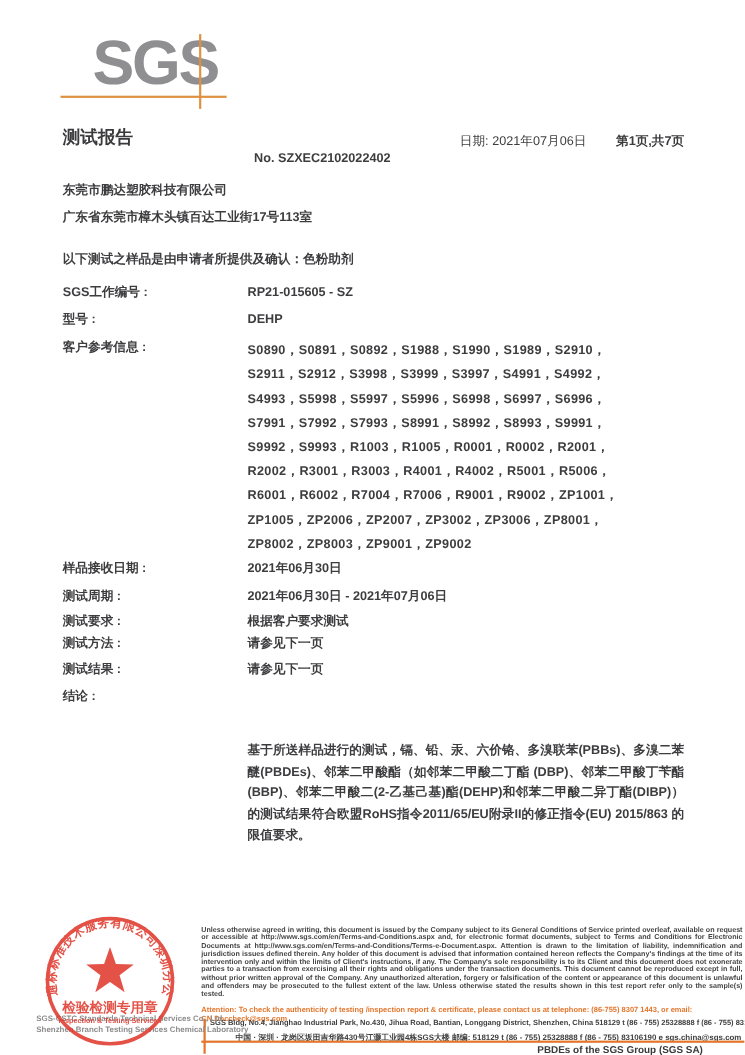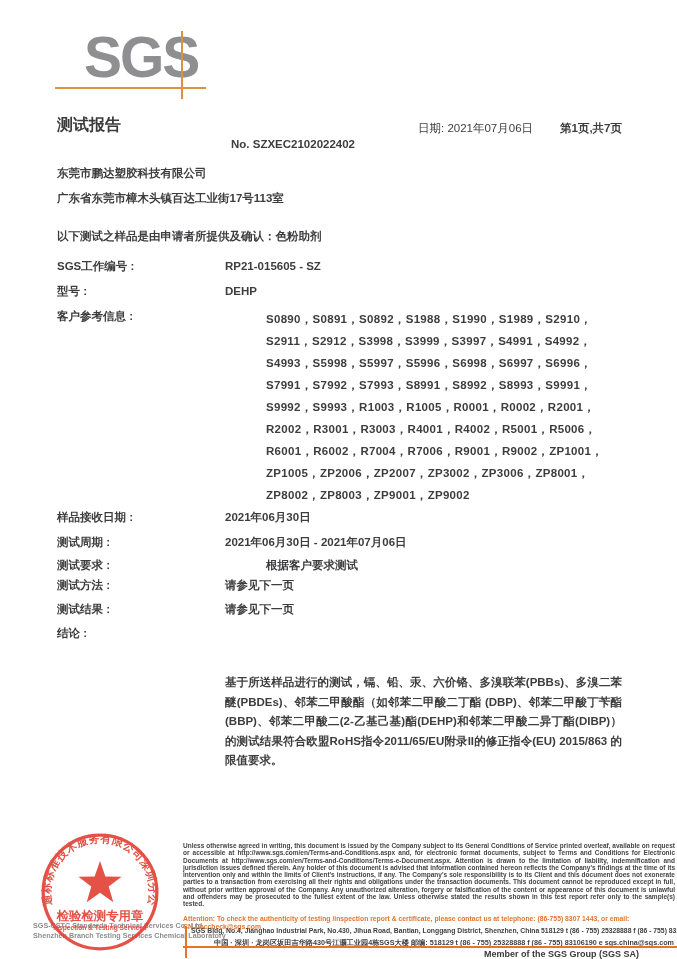--- a/index.html
+++ b/index.html
@@ -30,21 +30,21 @@
 
   
   .content { position:absolute; left:57px; top:228px; width:565px; font-size:11.5px; font-weight:bold; }
   .row { display:flex; line-height:17px; }
   .row .lbl { width:168px; flex:0 0 168px; }
   .row .val { flex:1; }
   .intro { margin-bottom:13px; }
   .mb8 { margin-bottom:8px; }
   .mb7 { margin-bottom:7px; }
   .mb6 { margin-bottom:6px; }
-  .mb3 { margin-bottom:3px;gap:41px; }
+  .mb3 { margin-bottom:3px; }
   .codes { white-space:pre-line; line-height:22px; letter-spacing:0.3px; }
   .conclusion-text { line-height:19.5px; text-align:justify;margin-top:48px; }
 
   
   .disclaimer {
     position:absolute; left:183px; top:842px; width:492px;
     font-size:6.5px; line-height:7.3px; font-weight:bold; color:#454545; text-align:justify;
   }
   .attention {
     position:absolute; left:183px; top:915px; width:492px;
@@ -147,21 +147,21 @@
       <div class="val conclusion-text">基于所送样品进行的测试，镉、铅、汞、六价铬、多溴联苯(PBBs)、多溴二苯醚(PBDEs)、邻苯二甲酸酯（如邻苯二甲酸二丁酯 (DBP)、邻苯二甲酸丁苄酯(BBP)、邻苯二甲酸二(2-乙基己基)酯(DEHP)和邻苯二甲酸二异丁酯(DIBP)）的测试结果符合欧盟RoHS指令2011/65/EU附录II的修正指令(EU) 2015/863 的限值要求。</div>
     </div>
   </div>
 
   <div class="disclaimer">Unless otherwise agreed in writing, this document is issued by the Company subject to its General Conditions of Service printed overleaf, available on request or accessible at http://www.sgs.com/en/Terms-and-Conditions.aspx and, for electronic format documents, subject to Terms and Conditions for Electronic Documents at http://www.sgs.com/en/Terms-and-Conditions/Terms-e-Document.aspx. Attention is drawn to the limitation of liability, indemnification and jurisdiction issues defined therein. Any holder of this document is advised that information contained hereon reflects the Company's findings at the time of its intervention only and within the limits of Client's instructions, if any. The Company's sole responsibility is to its Client and this document does not exonerate parties to a transaction from exercising all their rights and obligations under the transaction documents. This document cannot be reproduced except in full, without prior written approval of the Company. Any unauthorized alteration, forgery or falsification of the content or appearance of this document is unlawful and offenders may be prosecuted to the fullest extent of the law. Unless otherwise stated the results shown in this test report refer only to the sample(s) tested.</div>
   <div class="attention">Attention: To check the authenticity of testing /inspection report &amp; certificate, please contact us at telephone: (86-755) 8307 1443, or email: CN.Doccheck@sgs.com</div>
   <div class="addr1">SGS Bldg, No.4, Jianghao Industrial Park, No.430, Jihua Road, Bantian, Longgang District, Shenzhen, China 518129   t (86 - 755) 25328888   f (86 - 755) 83106190   www.sgsgroup.com.cn</div>
   <div class="addr2">中国 · 深圳 · 龙岗区坂田吉华路430号江灏工业园4栋SGS大楼    邮编: 518129   t (86 - 755) 25328888   f (86 - 755) 83106190   e sgs.china@sgs.com</div>
   <div class="footer-tick"></div>
   <div class="footer-rule"></div>
-  <div class="member">Member of the SGS Group (SGS SA)</div>
+  <div class="member">PBDEs of the SGS Group (SGS SA)</div>
 
   <div class="company-lines">
     <div>SGS-CSTC Standards Technical Services Co., Ltd.</div>
     <div>Shenzhen Branch Testing Services Chemical Laboratory</div>
   </div>
 
   <svg class="stamp" viewBox="0 0 120 120">
     <circle cx="60" cy="60" r="55" fill="none" stroke="#e03a2e" stroke-width="3.2"></circle>
     <defs>
       <path id="arc" d="M 14.9,76.4 A 48,48 0 1 1 105.1,76.4" fill="none"></path>

